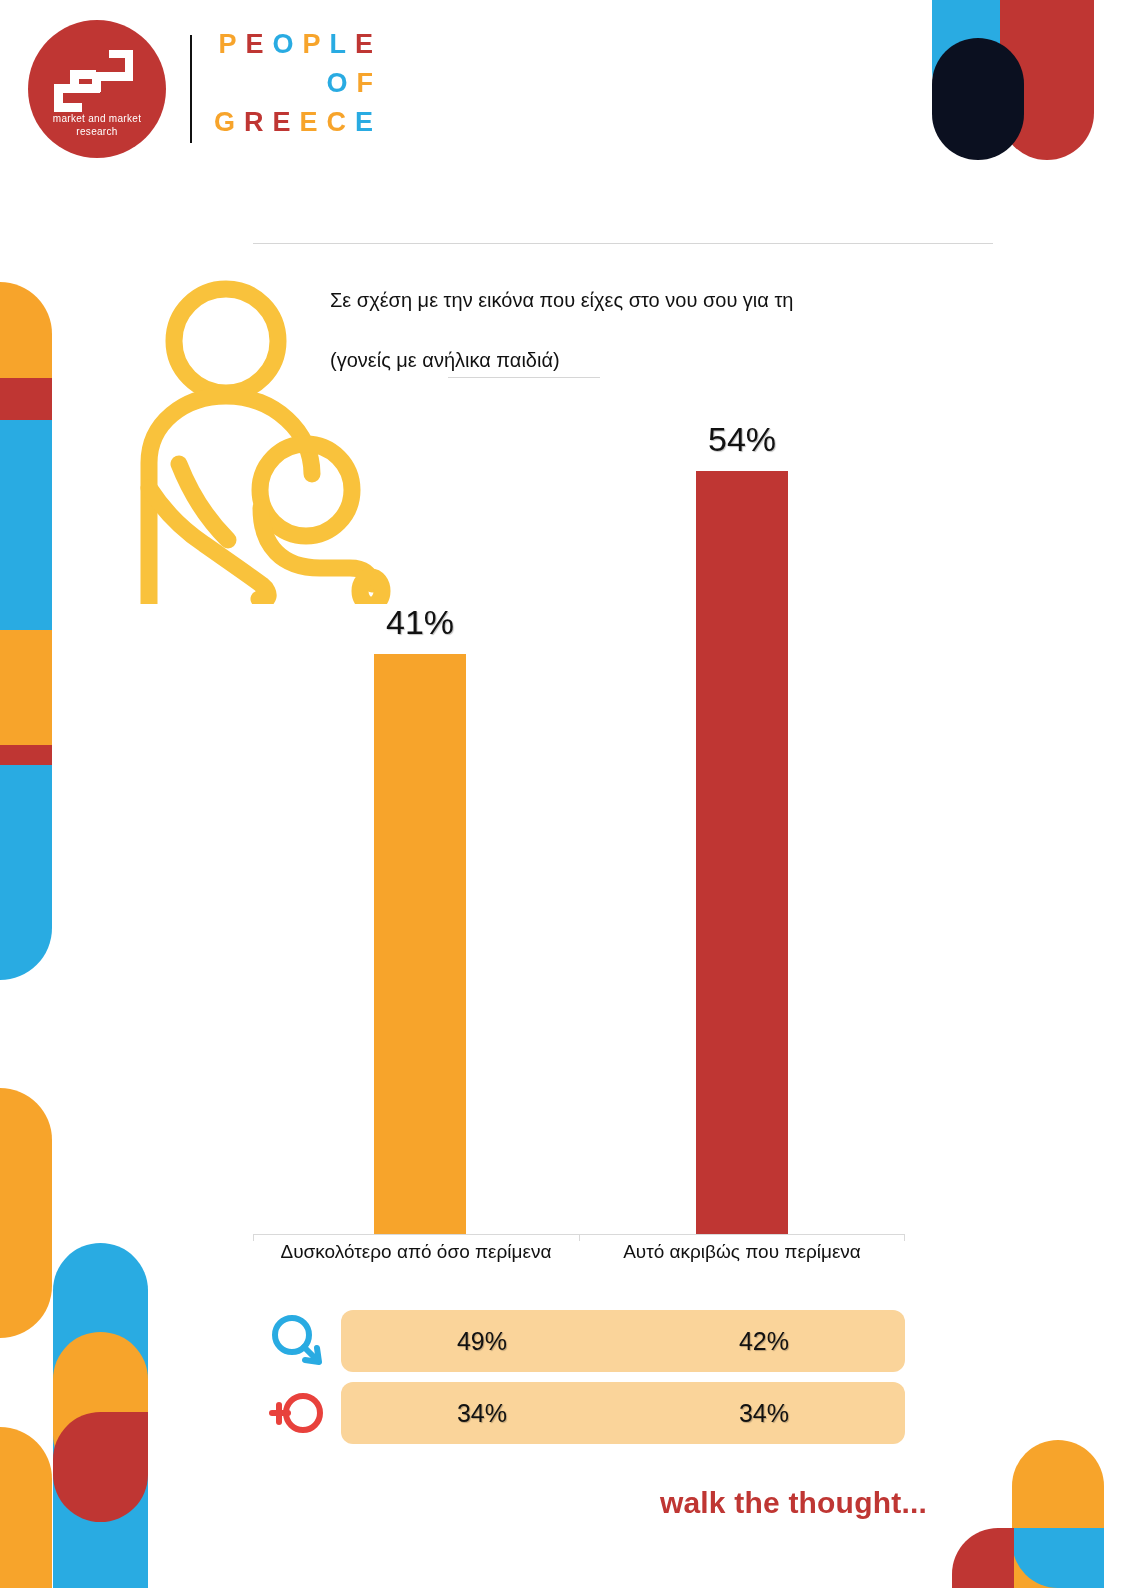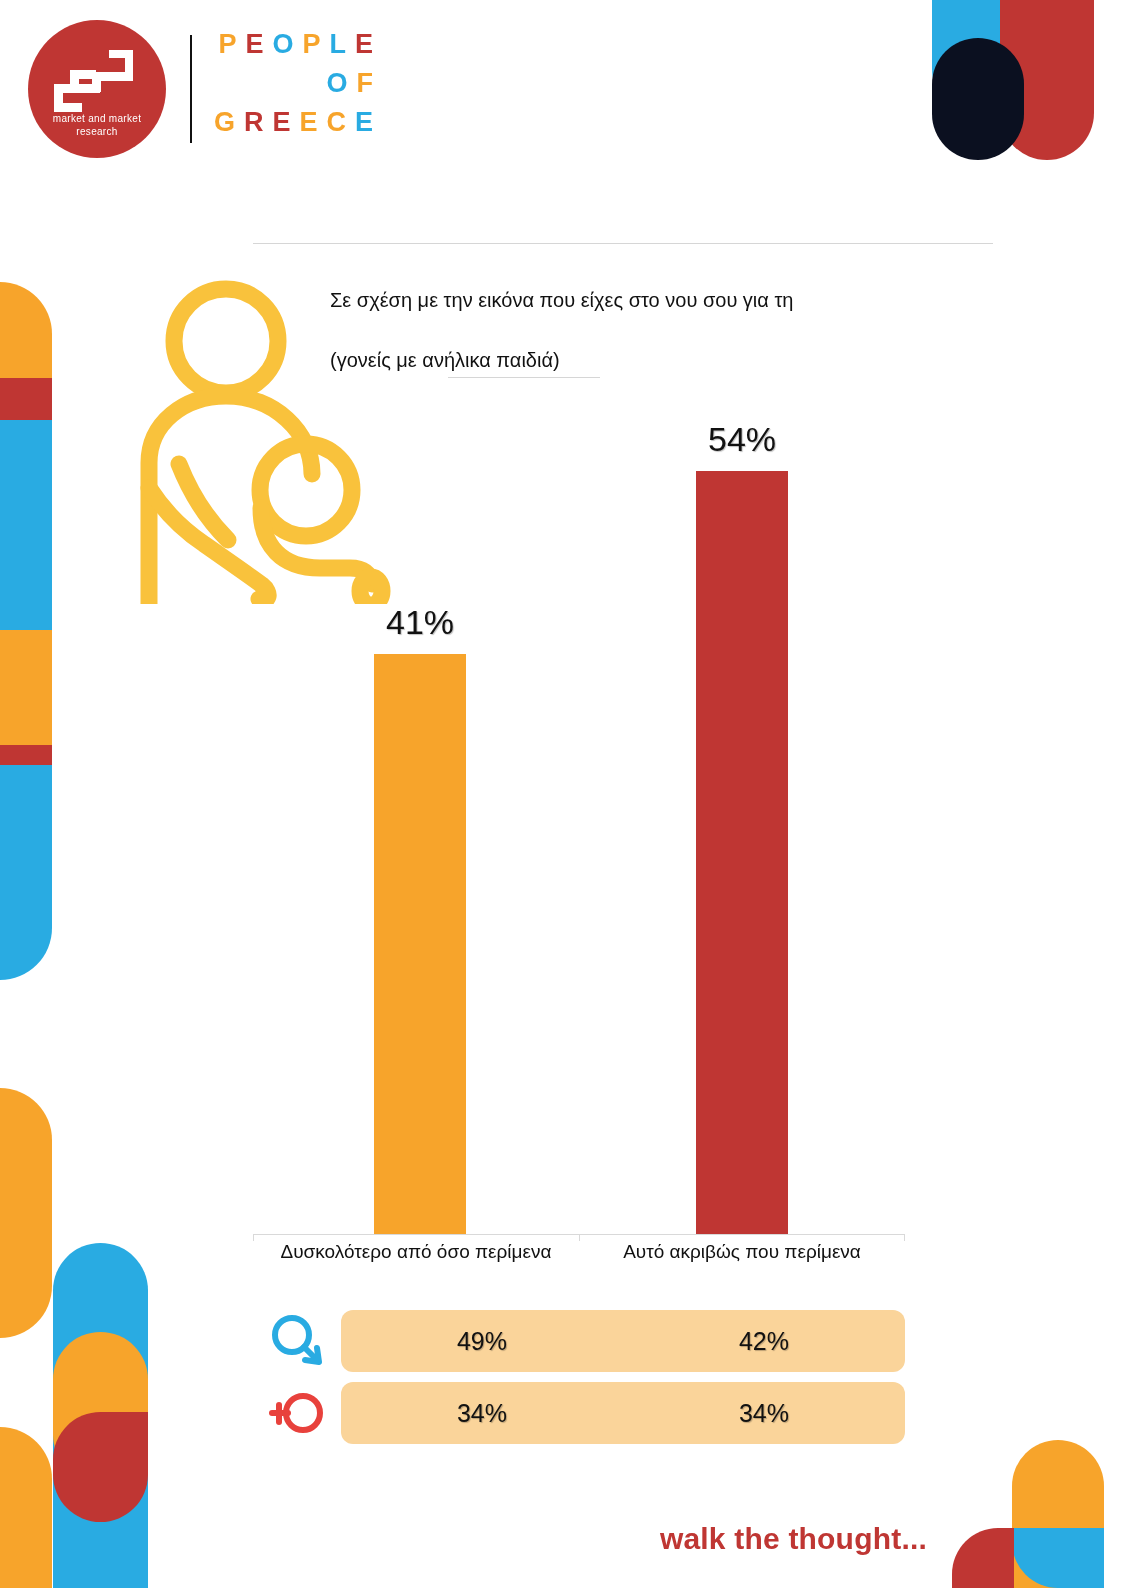--- a/index.html
+++ b/index.html
@@ -132,21 +132,21 @@
     display: flex; align-items: center;
   }
   .g-cell {
     width: 50%; text-align: center; font-size: 25px; color: #111;
     text-shadow: 1px 1px 1px rgba(0,0,0,.25);
   }
 
   
   .footer-slogan {
     position: absolute; right: 196px; top: 1486px;
-    font-size: 30px; color: #BF3633; font-weight: bold; letter-spacing: .2px; margin-top: 36px;
+    font-size: 30px; color: #BF3633; font-weight: bold; letter-spacing: .2px;
   }
 </style>
 </head>
 <body>
 
 <div class="page">
 
   <div class="dl dl-1 deco"></div>
   <div class="dl dl-2 deco"></div>
   <div class="dl dl-3 deco"></div>

